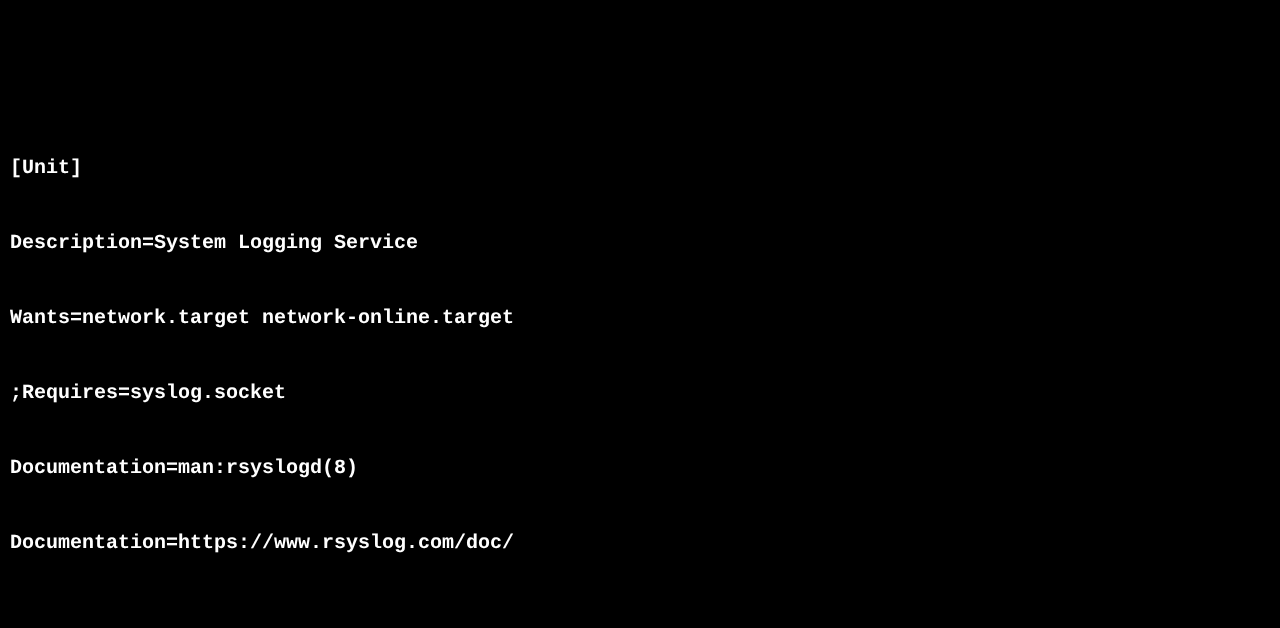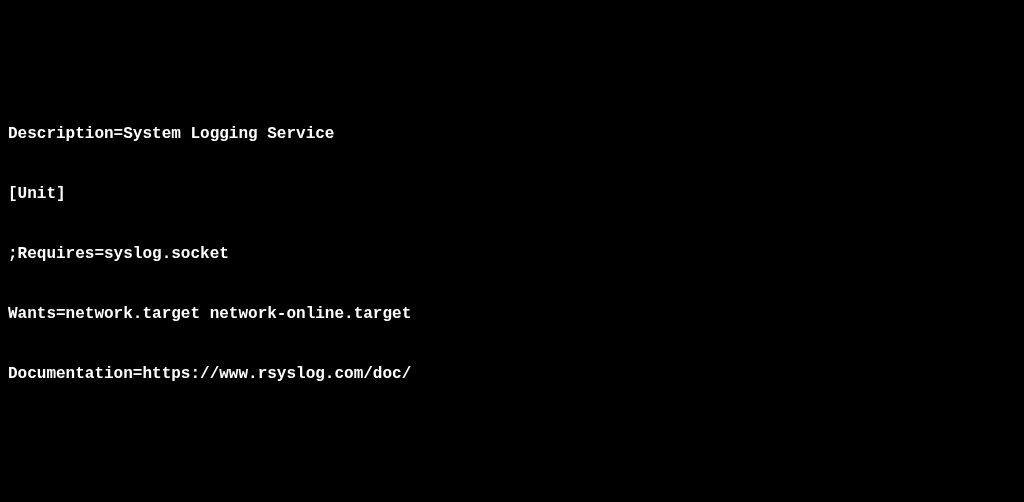--- a/index.html
+++ b/index.html
@@ -23,24 +23,25 @@
     .terminal-line {
       display: block;
     }
   </style>
 </head>
 <body>
 
 
 
 <div>
+  <span class="terminal-line">[Unit]</span>
   <span class="terminal-line">Description=System Logging Service</span>
-  <span class="terminal-line">[Unit]</span>
+  <span class="terminal-line">Wants=network.target network-online.target</span>
   <span class="terminal-line">;Requires=syslog.socket</span>
-  <span class="terminal-line">Wants=network.target network-online.target</span>
+  <span class="terminal-line">Documentation=man:rsyslogd(8)</span>
   <span class="terminal-line">Documentation=https://www.rsyslog.com/doc/</span>
   
   
   
   
   
   
   
   
   

